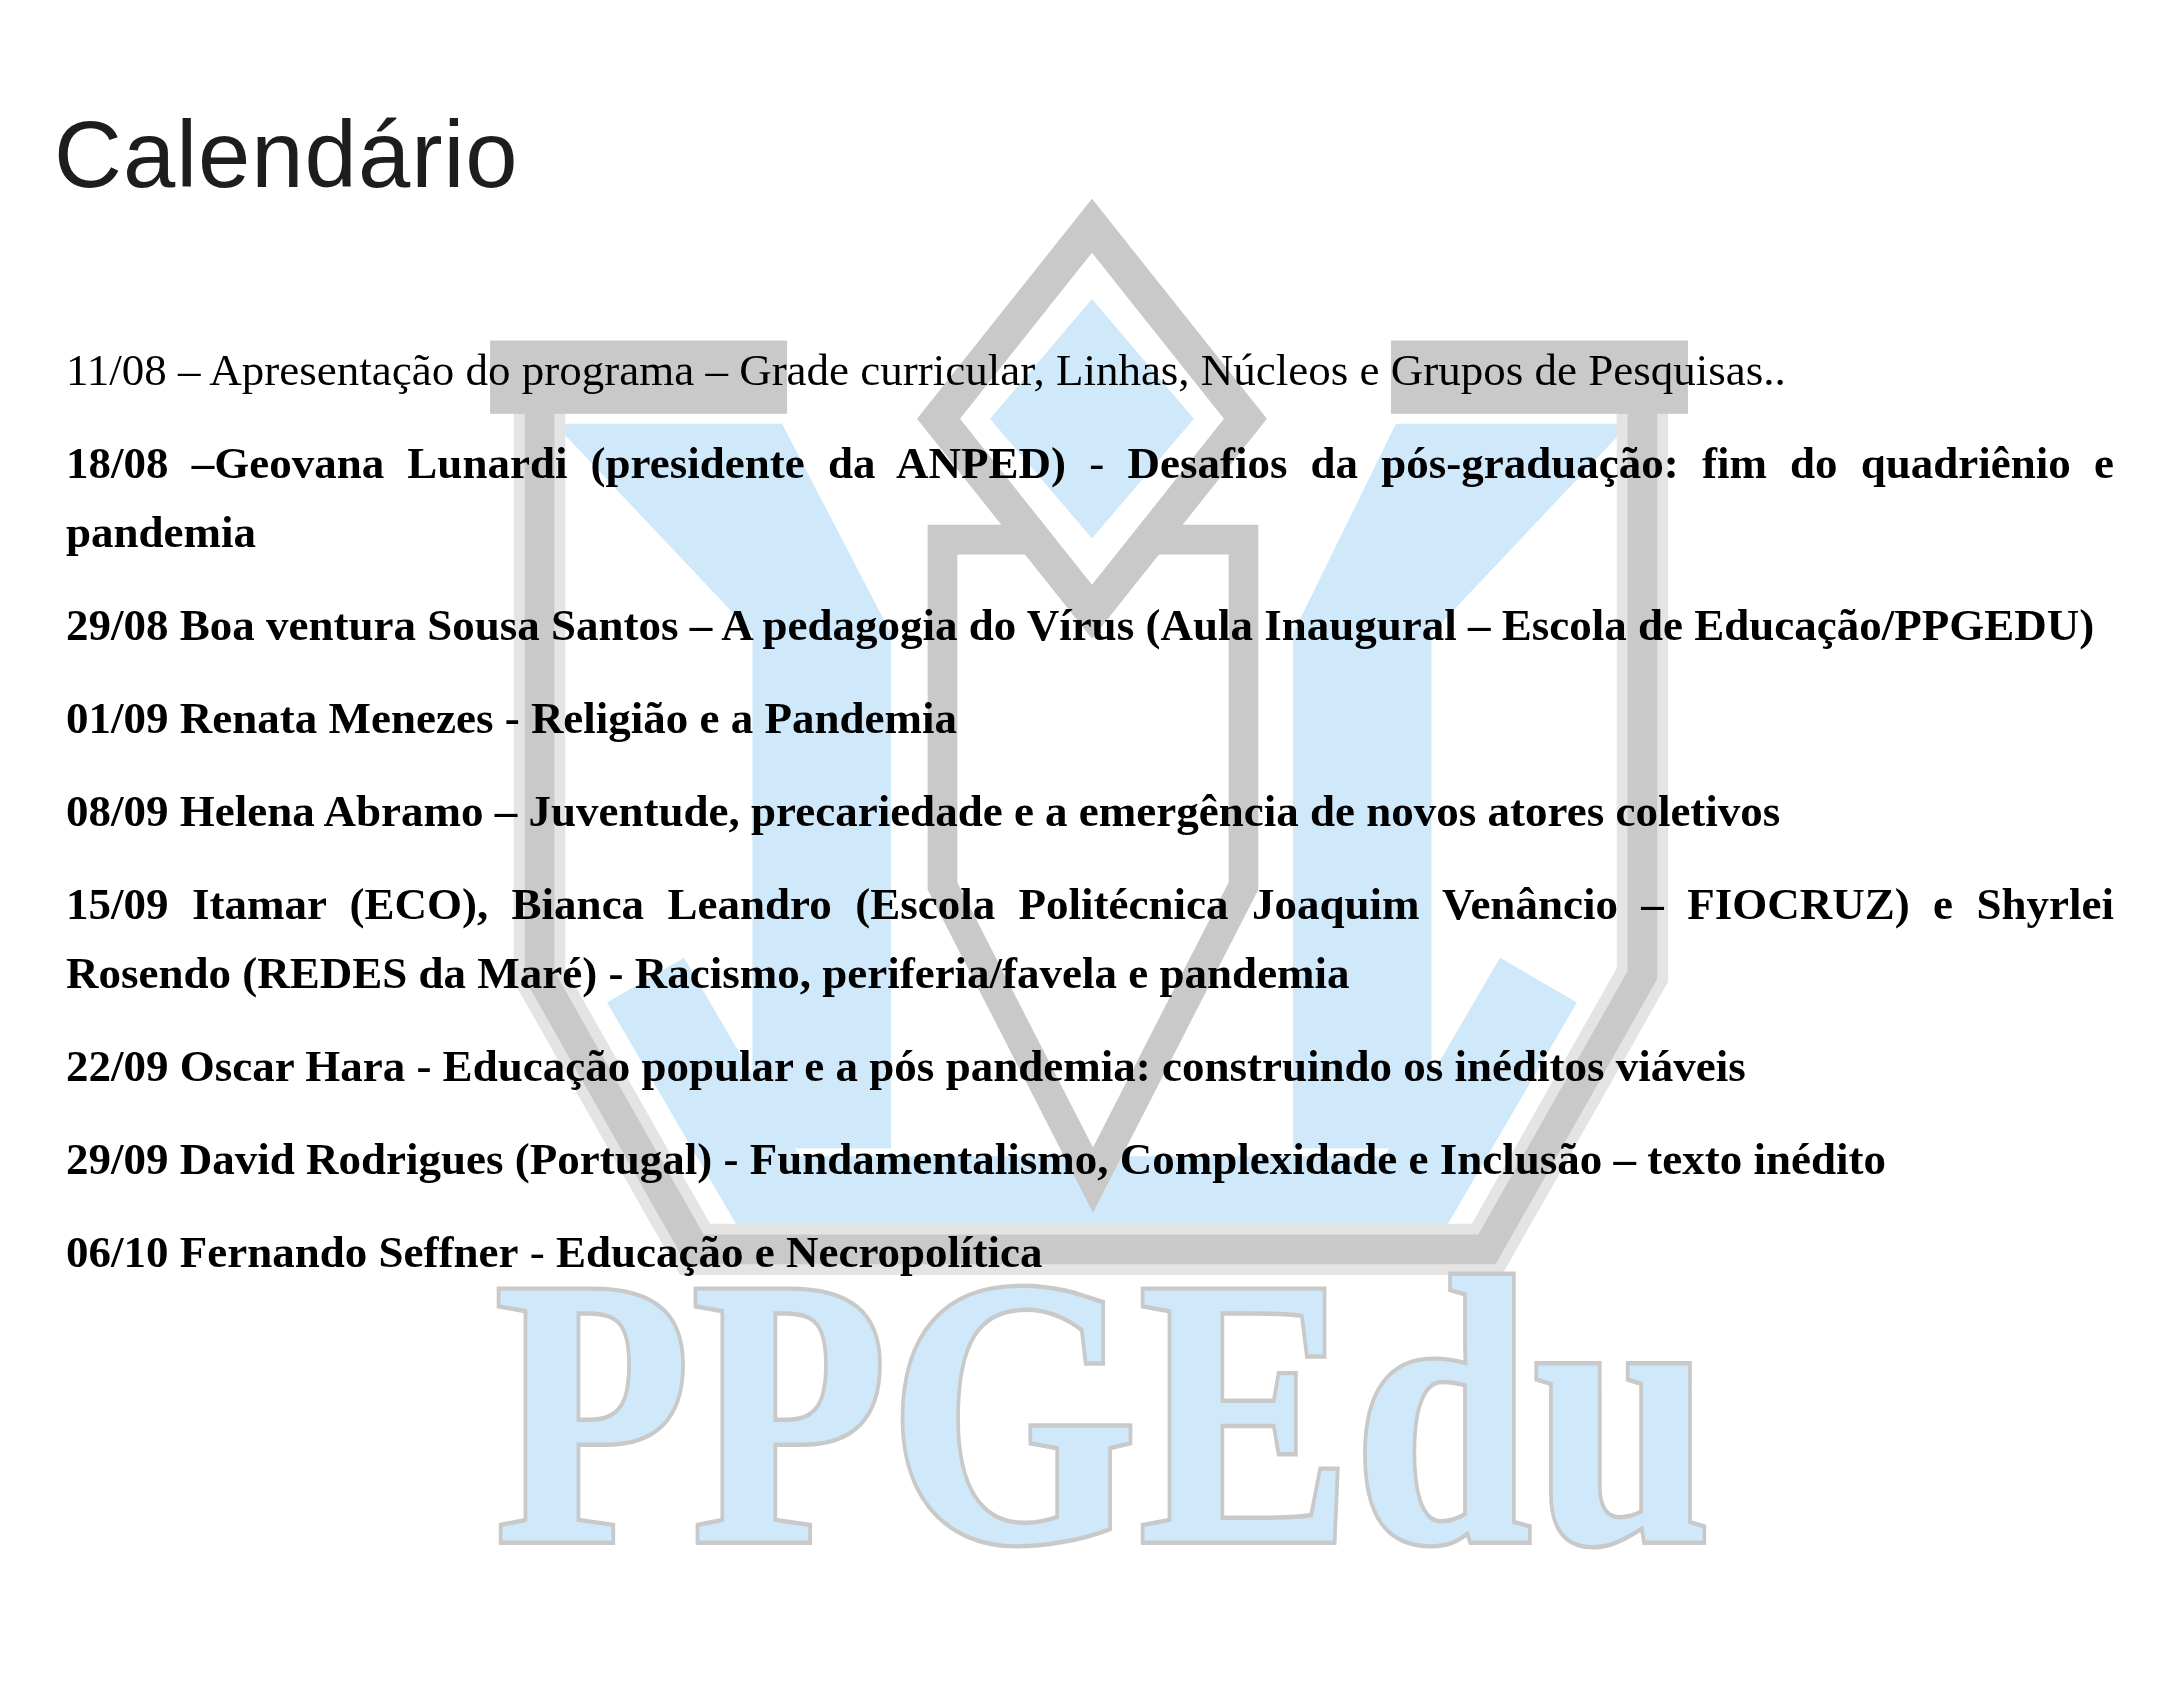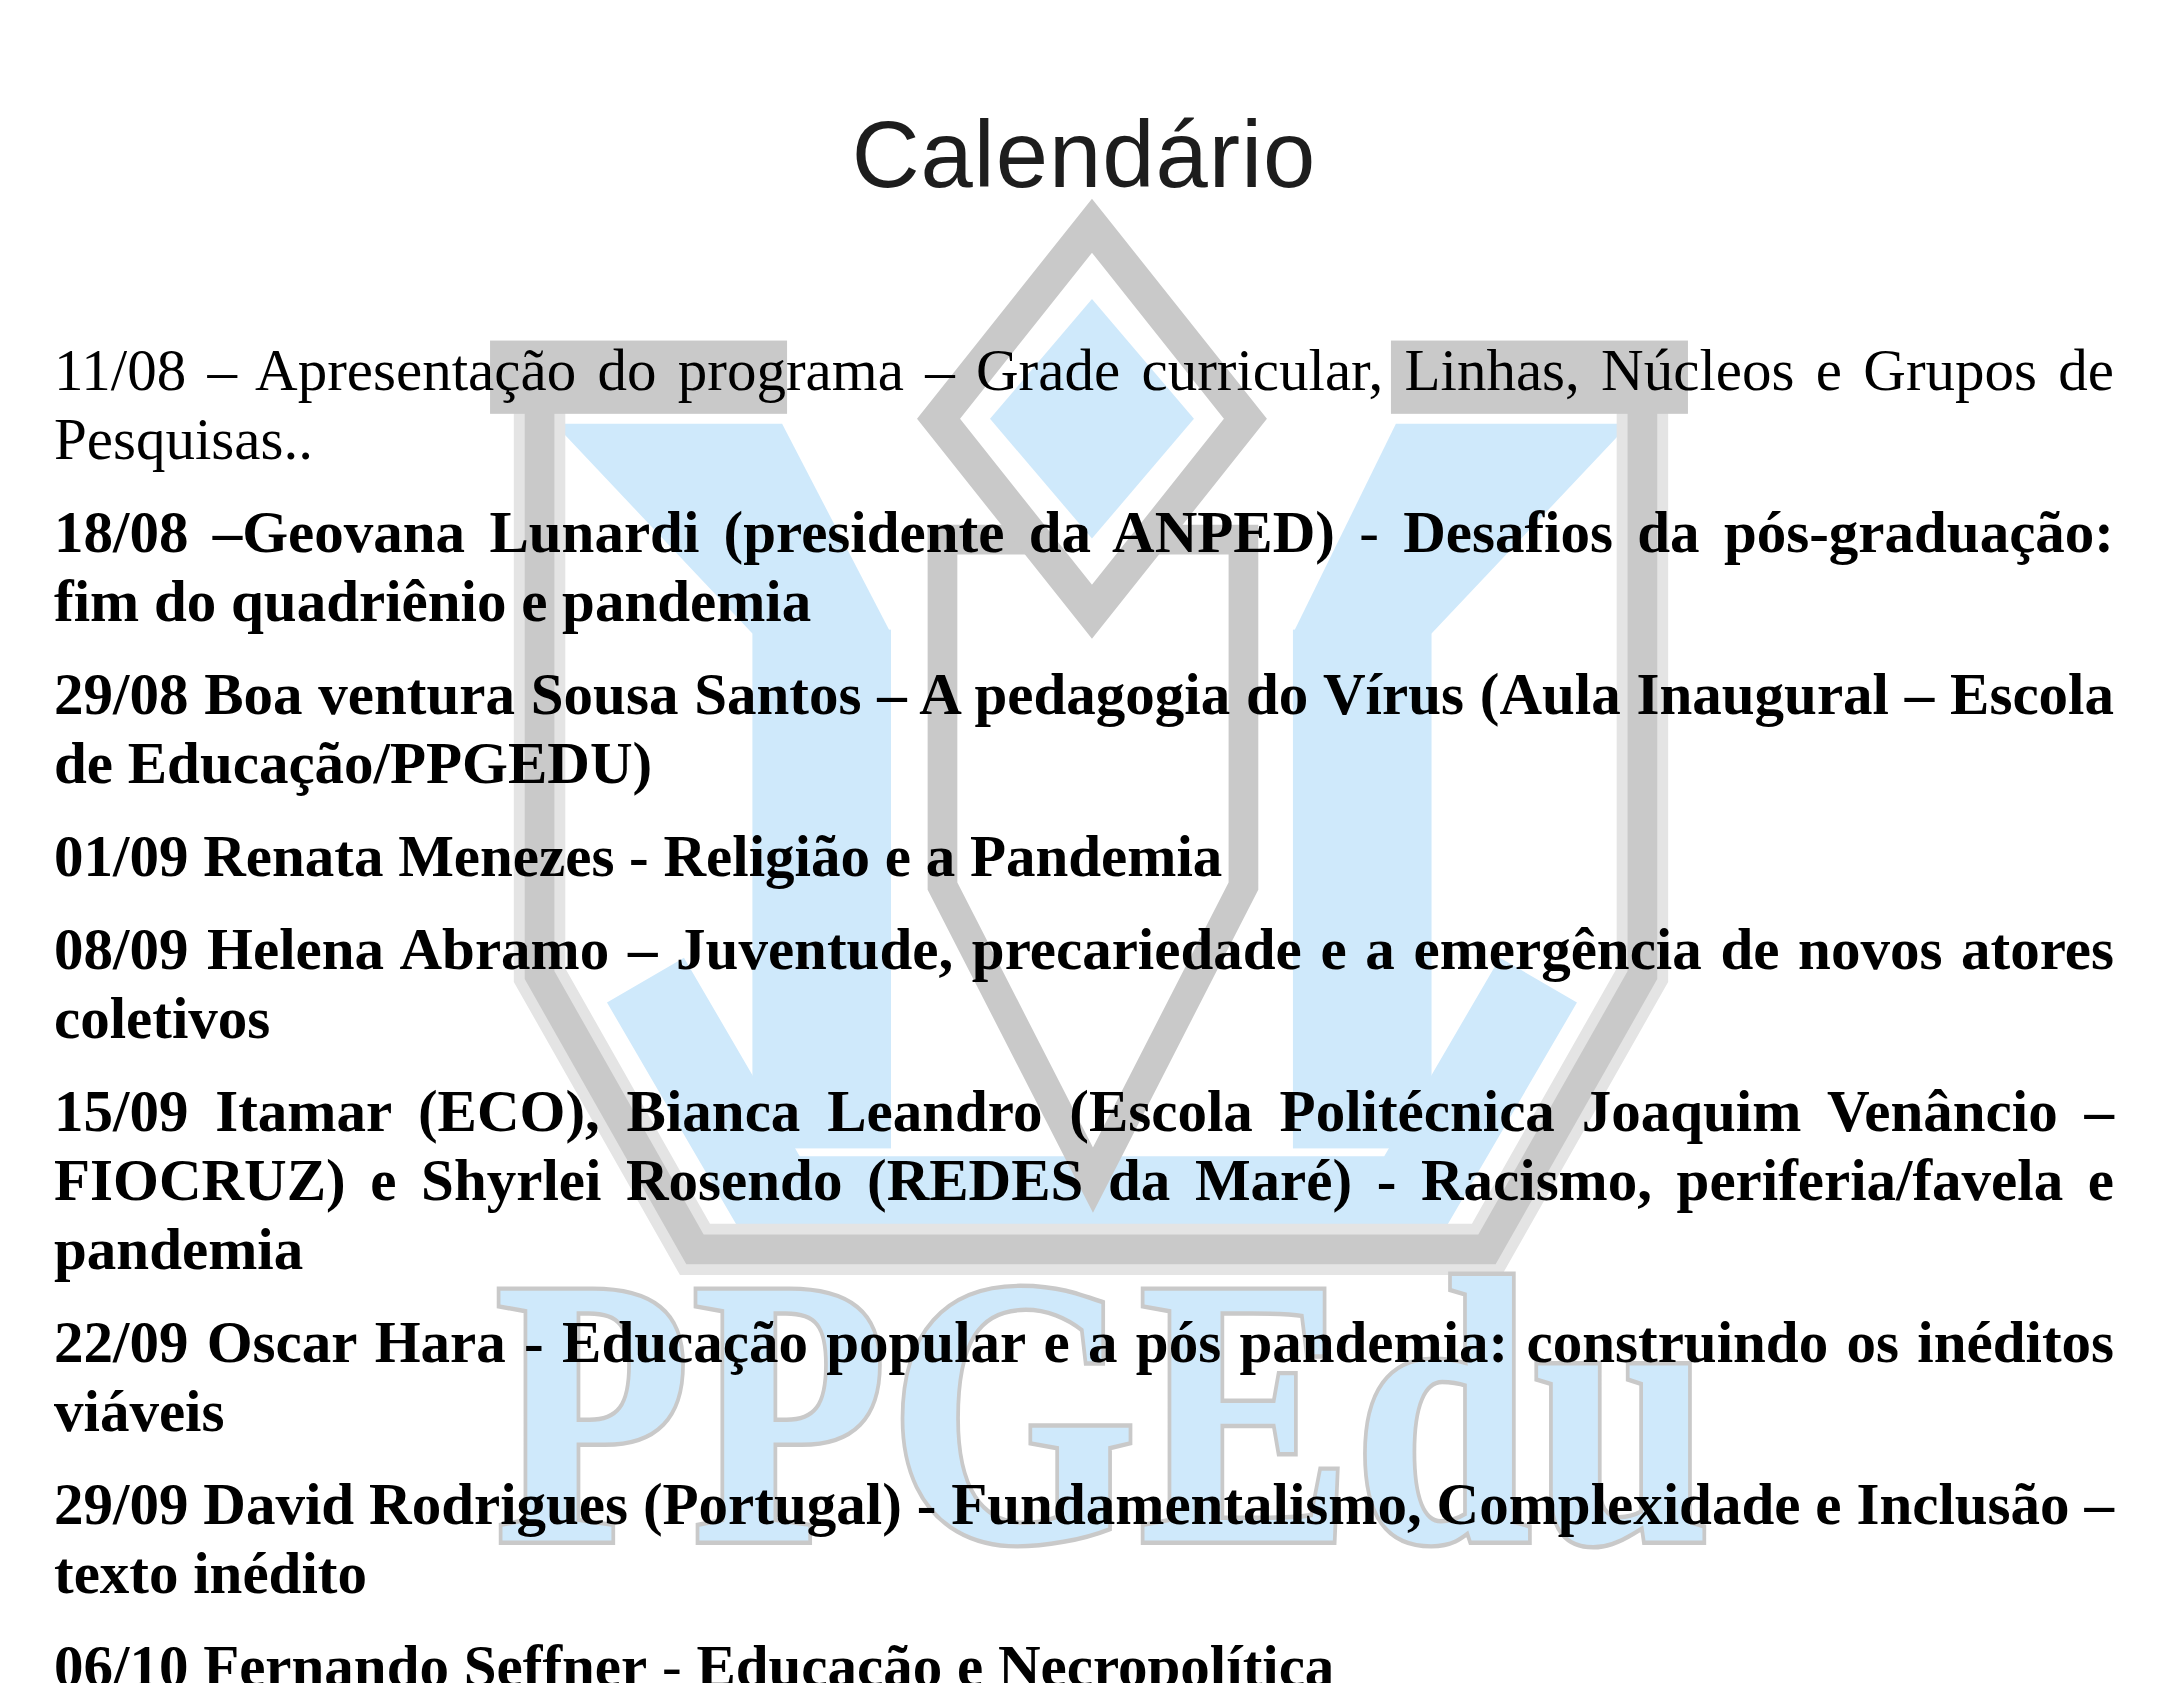--- a/index.html
+++ b/index.html
@@ -40,27 +40,27 @@
     z-index: 1;
     padding: 0 64px 0 54px;
   }
   .title {
     font-family: "Liberation Sans", "DejaVu Sans", sans-serif;
     font-weight: 300;
     font-size: 94px;
     line-height: 1.12;
     letter-spacing: 1px;
     color: var(--ink-title, #1d1d1d);
-    text-align: center;
+    text-align: left;
     margin: 102px 0 129px 0;
   }
   .entry {
-    font-size: 59px;
+    font-size: 45px;
     line-height: 69px;
-    margin: 0 0 24px 0;
+    margin: 0 0 24px 12px;
     text-align: justify;
     color: var(--ink-body, #000000);
   }
   .entry b { font-weight: bold; }
 </style>
 </head>
 <body>
 
 <div class="slide">
 

